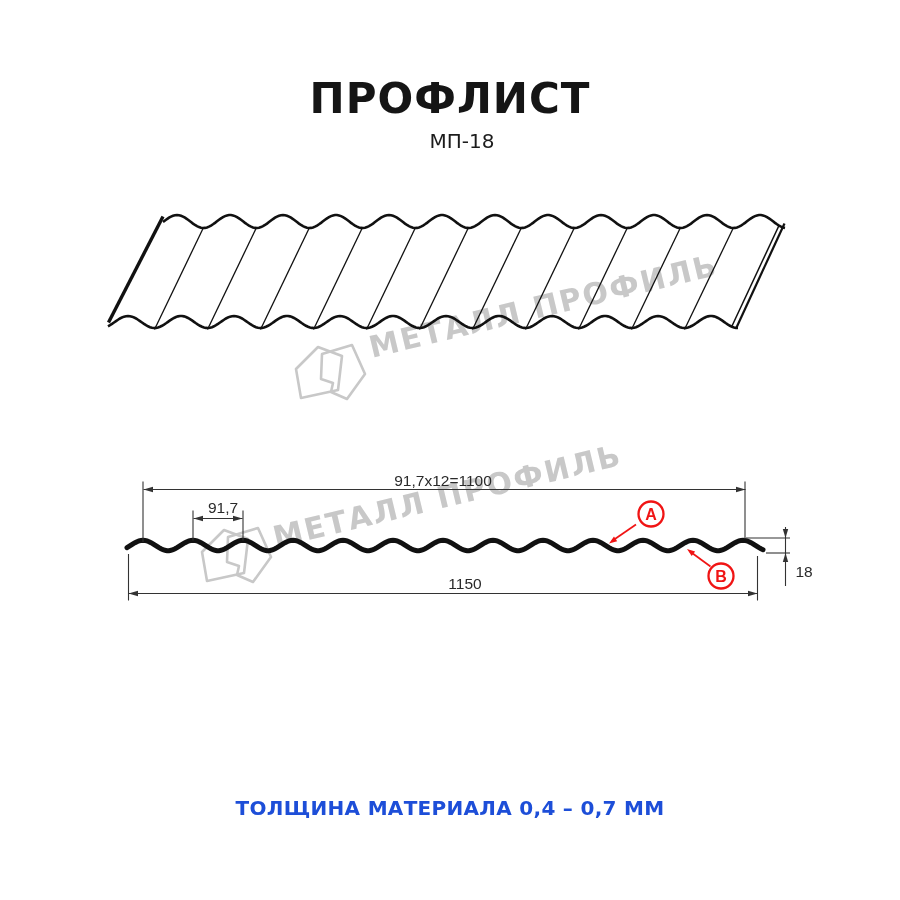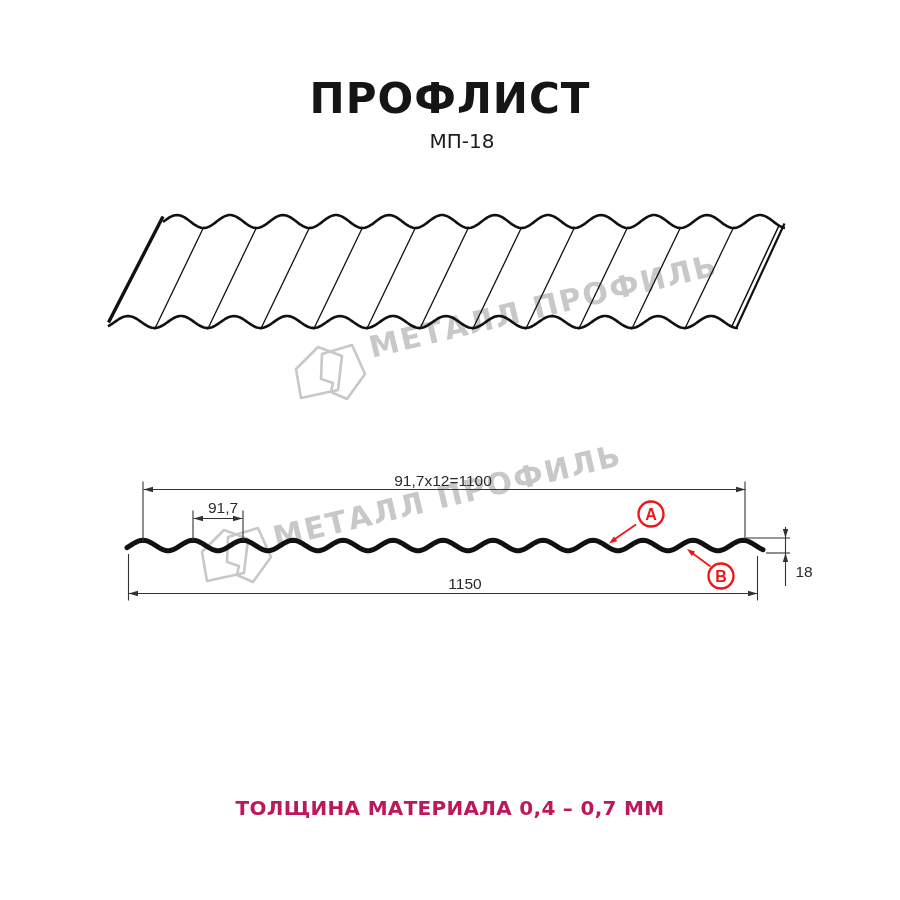--- a/index.html
+++ b/index.html
@@ -5,21 +5,21 @@
   html,body{margin:0;padding:0;background:#fff;}
   .page{position:relative;width:900px;height:900px;background:#fff;overflow:hidden;
         font-family:"Liberation Sans",sans-serif;}
   .title{position:absolute;top:74px;left:0;width:900px;text-align:center;
          font-family:"DejaVu Sans",sans-serif;font-weight:bold;font-size:42px;
          letter-spacing:1px;color:#151515;}
   .subtitle{position:absolute;top:129px;left:0;width:900px;text-align:center;
          font-family:"DejaVu Sans",sans-serif;font-size:20px;color:#1c1c1c;padding-left:12px;}
   .footer-note{position:absolute;top:796px;left:0;width:900px;text-align:center;
          font-family:"DejaVu Sans",sans-serif;font-weight:bold;font-size:20px;
-         letter-spacing:0.3px;color:#be185d;}
+         letter-spacing:0.3px;color:#1d4ed8;}
   svg{position:absolute;left:0;top:0;}
   .wm{font-family:"DejaVu Sans",sans-serif;font-weight:bold;font-size:30px;
       fill:#c8c8c8;letter-spacing:2px;}
   .dim{font-family:"Liberation Sans",sans-serif;font-size:15.5px;fill:#2a2a2a;text-anchor:middle;}
   .cl{font-family:"Liberation Sans",sans-serif;font-weight:bold;font-size:16px;
       fill:#f01414;text-anchor:middle;}
 </style>
 </head>
 <body>
 

